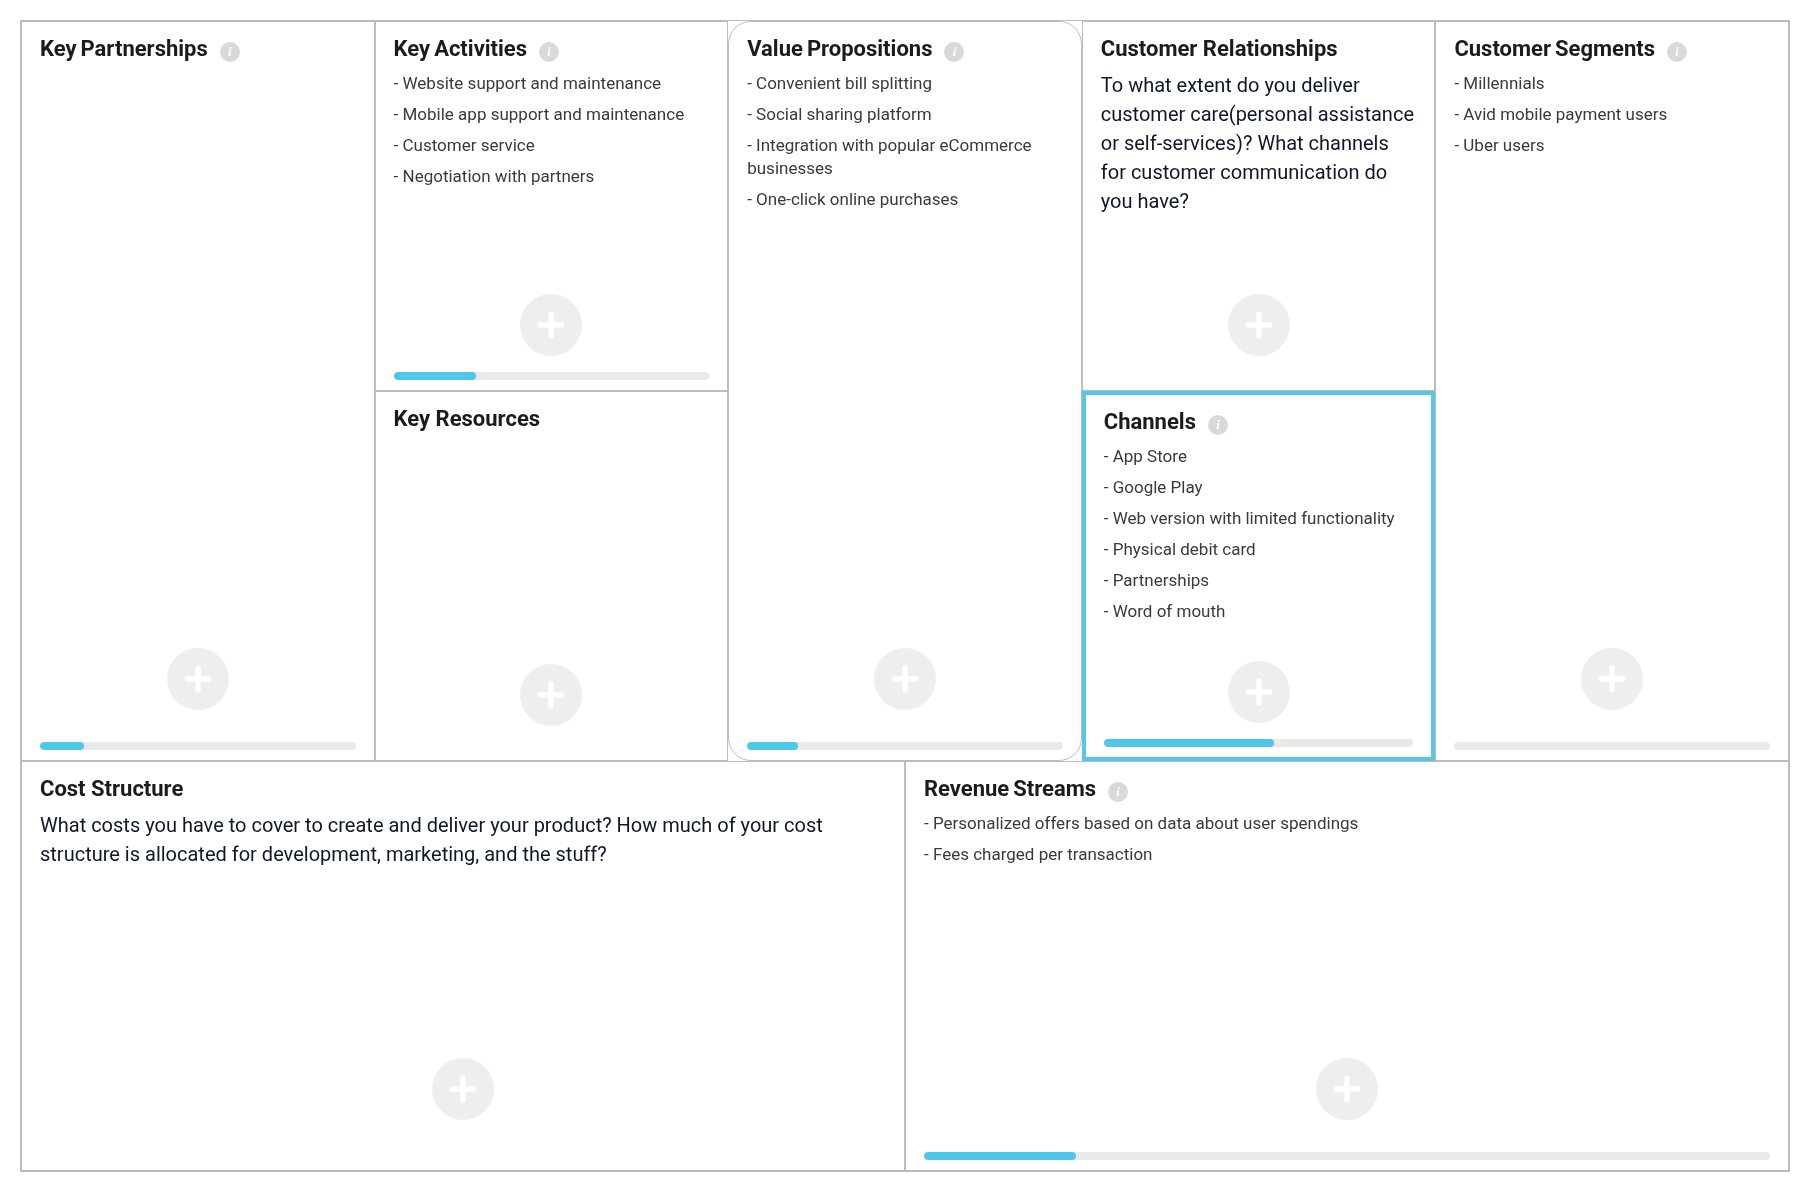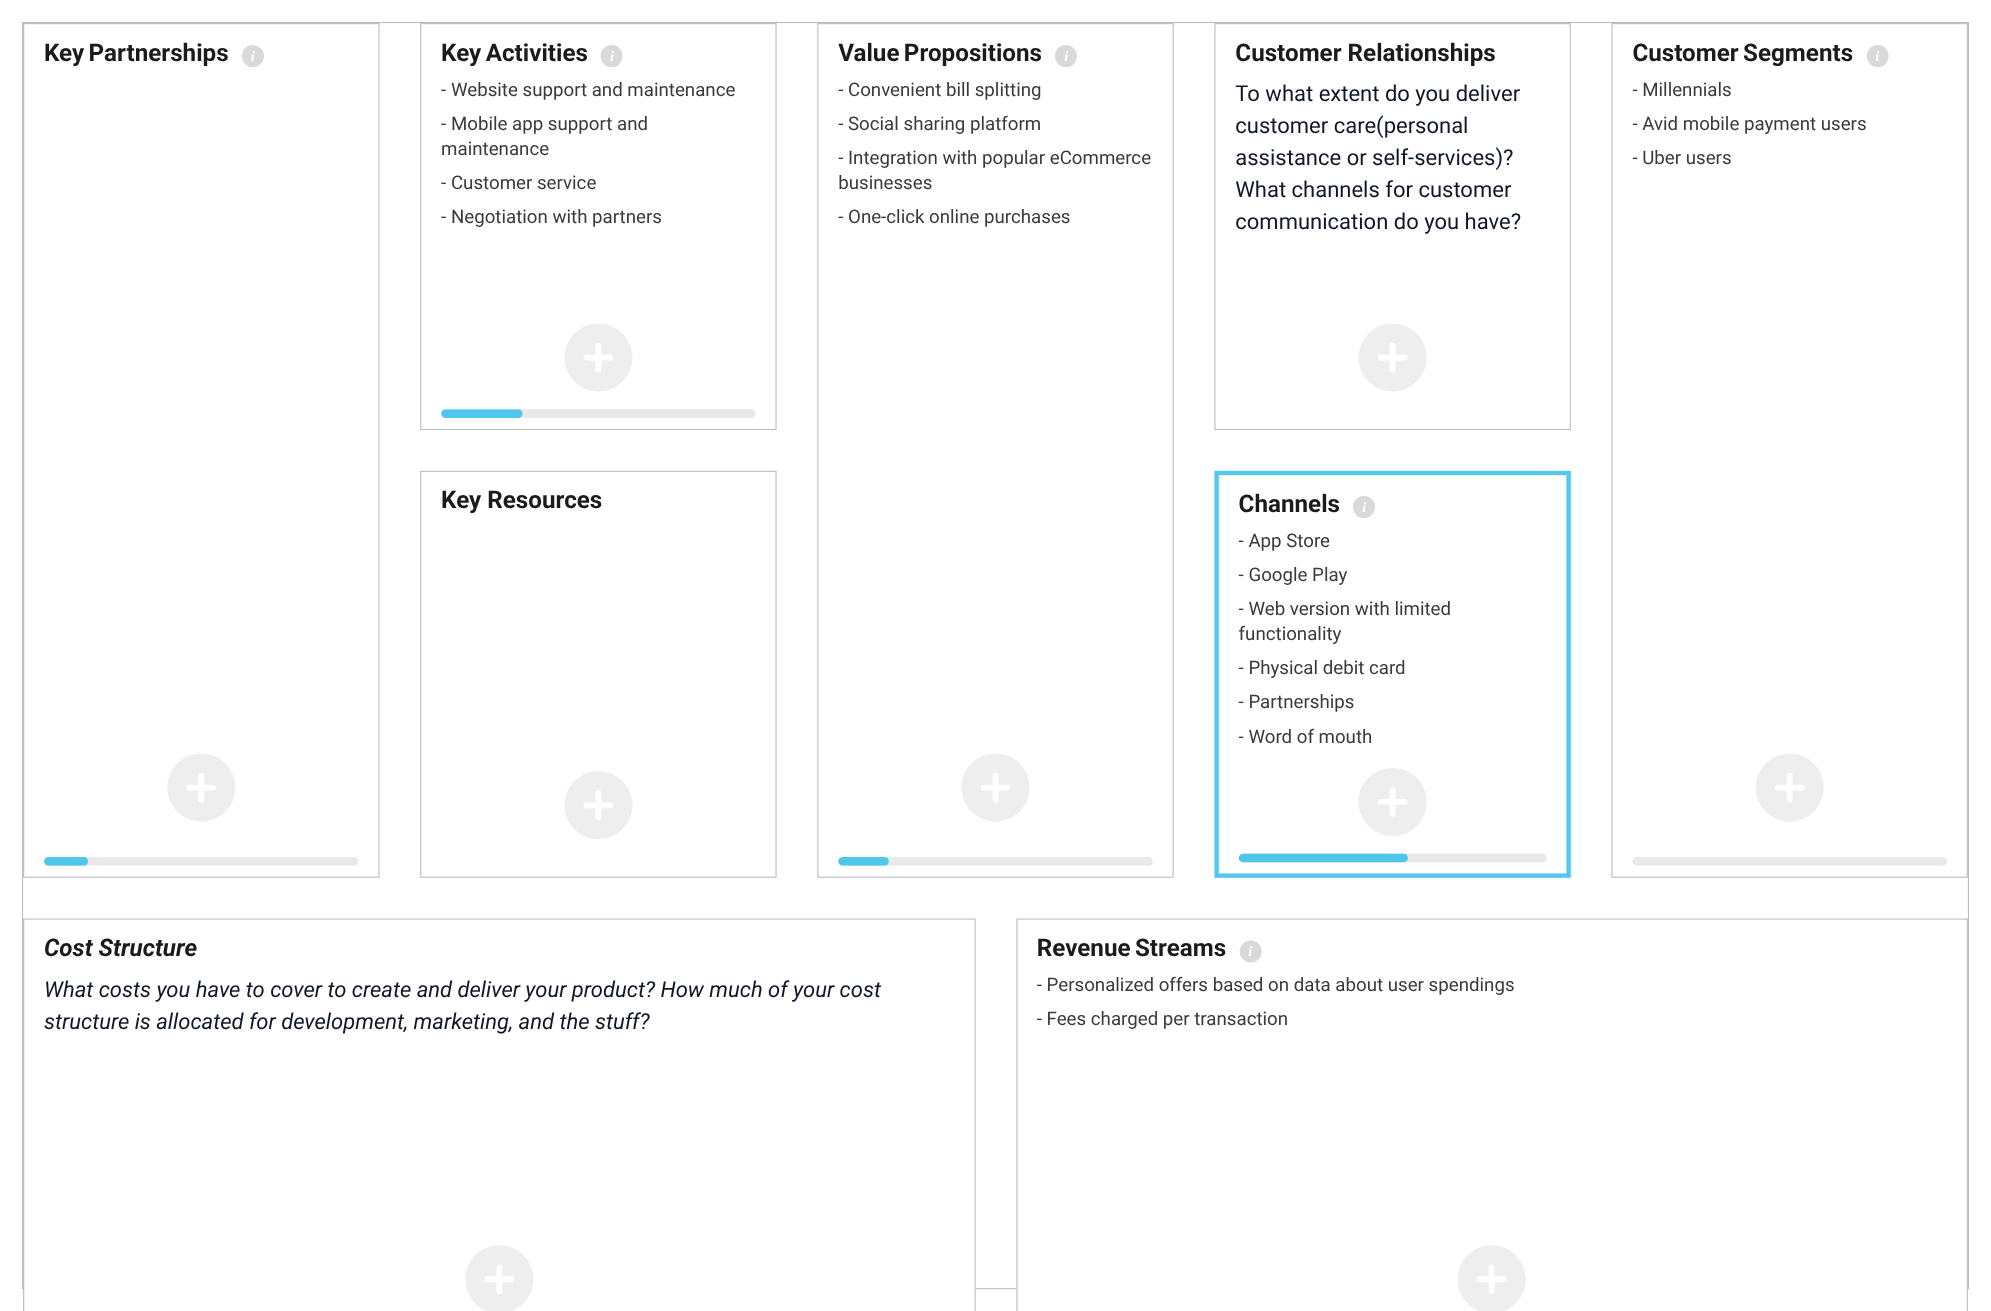--- a/index.html
+++ b/index.html
@@ -14,21 +14,20 @@
     height: 1192px;
     padding: 20px;
   }
   .bmc {
     width: 100%;
     height: 100%;
     border: 1px solid #bcbcbc;
     display: grid;
     grid-template-columns: repeat(10, 1fr);
     grid-template-rows: 370px 370px 410px;
-    gap: 37px;
   }
   .cell {
     position: relative;
     border: 1px solid #bcbcbc;
     padding: 14px 18px 20px 18px;
     background: #fff;
   }
   .cell.selected {
     border: 4px solid #55c7ec;
   }
@@ -113,25 +112,25 @@
   .progress .fill {
     height: 100%;
     background: #4fc7ea;
     border-radius: 4px;
   }
 
   
   .kp { grid-column: 1 / span 2; grid-row: 1 / span 2; }
   .ka { grid-column: 3 / span 2; grid-row: 1; }
   .kr { grid-column: 3 / span 2; grid-row: 2; }
-  .vp { grid-column: 5 / span 2; grid-row: 1 / span 2; }
+  .vp { grid-column: 5 / span 2; grid-row: 1 / span 2; border-radius: 23px; }
   .cr { grid-column: 7 / span 2; grid-row: 1; }
   .ch { grid-column: 7 / span 2; grid-row: 2; }
   .cs { grid-column: 9 / span 2; grid-row: 1 / span 2; }
-  .cost { grid-column: 1 / span 5; grid-row: 3; font-style: italic; }
+  .cost { grid-column: 1 / span 5; grid-row: 3; }
   .rev  { grid-column: 6 / span 5; grid-row: 3; }
 </style>
 </head>
 <body>
 
 <div class="canvas">
   <div class="bmc">
 
     <div class="cell kp">
       <div class="title-row">

